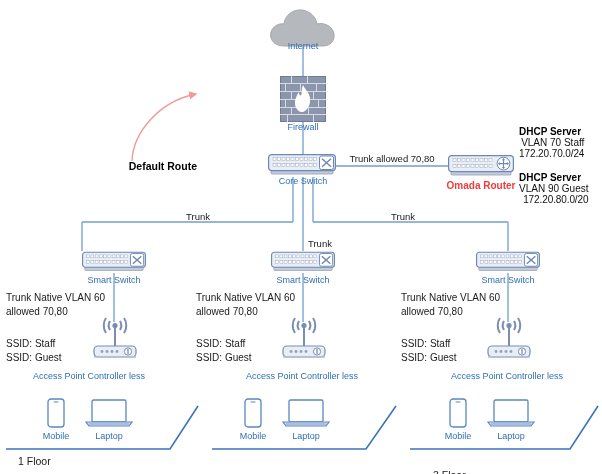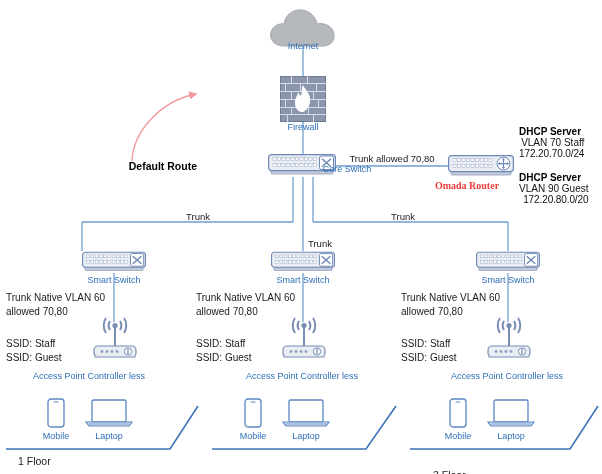--- a/index.html
+++ b/index.html
@@ -129,21 +129,21 @@
           <rect x="27.5" y="10.5" width="3" height="3"></rect>
         <rect x="32" y="10.5" width="3" height="3"></rect>
           <rect x="36.5" y="10.5" width="3" height="3"></rect>
         <rect x="41" y="10.5" width="3" height="3"></rect>
           <rect x="45.5" y="10.5" width="3" height="3"></rect>
       </g>
       <rect x="51.5" y="3" width="14" height="13.5" rx="2" fill="#ffffff" stroke="#6f87b5" stroke-width="1"></rect>
       <path d="M54,5.8 L63,13.8 M63,5.8 L54,13.8" stroke="#6f87b5" stroke-width="1.5" fill="none"></path>
     </svg>
   </div>
-  <div class="lbl lbl-blue ctr" style="left:303px;top:164px;margin-left:44px;">Core Switch</div>
+  <div class="lbl lbl-blue ctr" style="left:303px;top:176px;">Core Switch</div>
 
   <div class="lbl lbl-trunk ctr" style="left:392px;top:153px;">Trunk allowed 70,80</div>
 
   <div class="node" style="left:448px;top:154px;">
     <svg width="66" height="24" viewBox="0 0 66 24">
       <rect x="3" y="17" width="60" height="4" rx="1" fill="#c3cbdb" stroke="#93a0ba" stroke-width="0.8"></rect>
       <rect x="0.6" y="1.6" width="64.8" height="16" rx="3" fill="#e9edf4" stroke="#6f87b5" stroke-width="1.2"></rect>
       <g fill="#ffffff" stroke="#9aa8c4" stroke-width="0.5">
         <rect x="5" y="4.5" width="3" height="3"></rect>
           <rect x="9.5" y="4.5" width="3" height="3"></rect>
@@ -163,21 +163,21 @@
         <rect x="32" y="10.5" width="3" height="3"></rect>
           <rect x="36.5" y="10.5" width="3" height="3"></rect>
         <rect x="41" y="10.5" width="3" height="3"></rect>
       </g>
       <circle cx="55.5" cy="9.6" r="6.4" fill="#ffffff" stroke="#6f87b5" stroke-width="1"></circle>
       <path d="M55.5,4.6 L55.5,14.6 M50.5,9.6 L60.5,9.6" stroke="#6f87b5" stroke-width="1.1"></path>
       <path d="M55.5,4.2 l-1.6,2 h3.2 z M55.5,15 l-1.6,-2 h3.2 z
                M50.1,9.6 l2,-1.6 v3.2 z M60.9,9.6 l-2,-1.6 v3.2 z" fill="#6f87b5"></path>
     </svg>
   </div>
-  <div class="lbl lbl-red ctr" style="left:467px;top:180px;font-family:Liberation Serif, serif;">Omada Router</div>
+  <div class="lbl lbl-red ctr" style="left:481px;top:180px;">Omada Router</div>
 
   <div class="lbl" style="left:519px;top:126px;">
     <div class="dhcp-h">DHCP Server</div>
     <div class="dhcp-l">VLAN 70 Staff</div>
     <div class="dhcp-l ip">172.20.70.0/24</div>
   </div>
   <div class="lbl" style="left:519px;top:172px;">
     <div class="dhcp-h">DHCP Server</div>
     <div class="dhcp-l">VLAN 90 Guest</div>
     <div class="dhcp-l ip">172.20.80.0/20</div>

